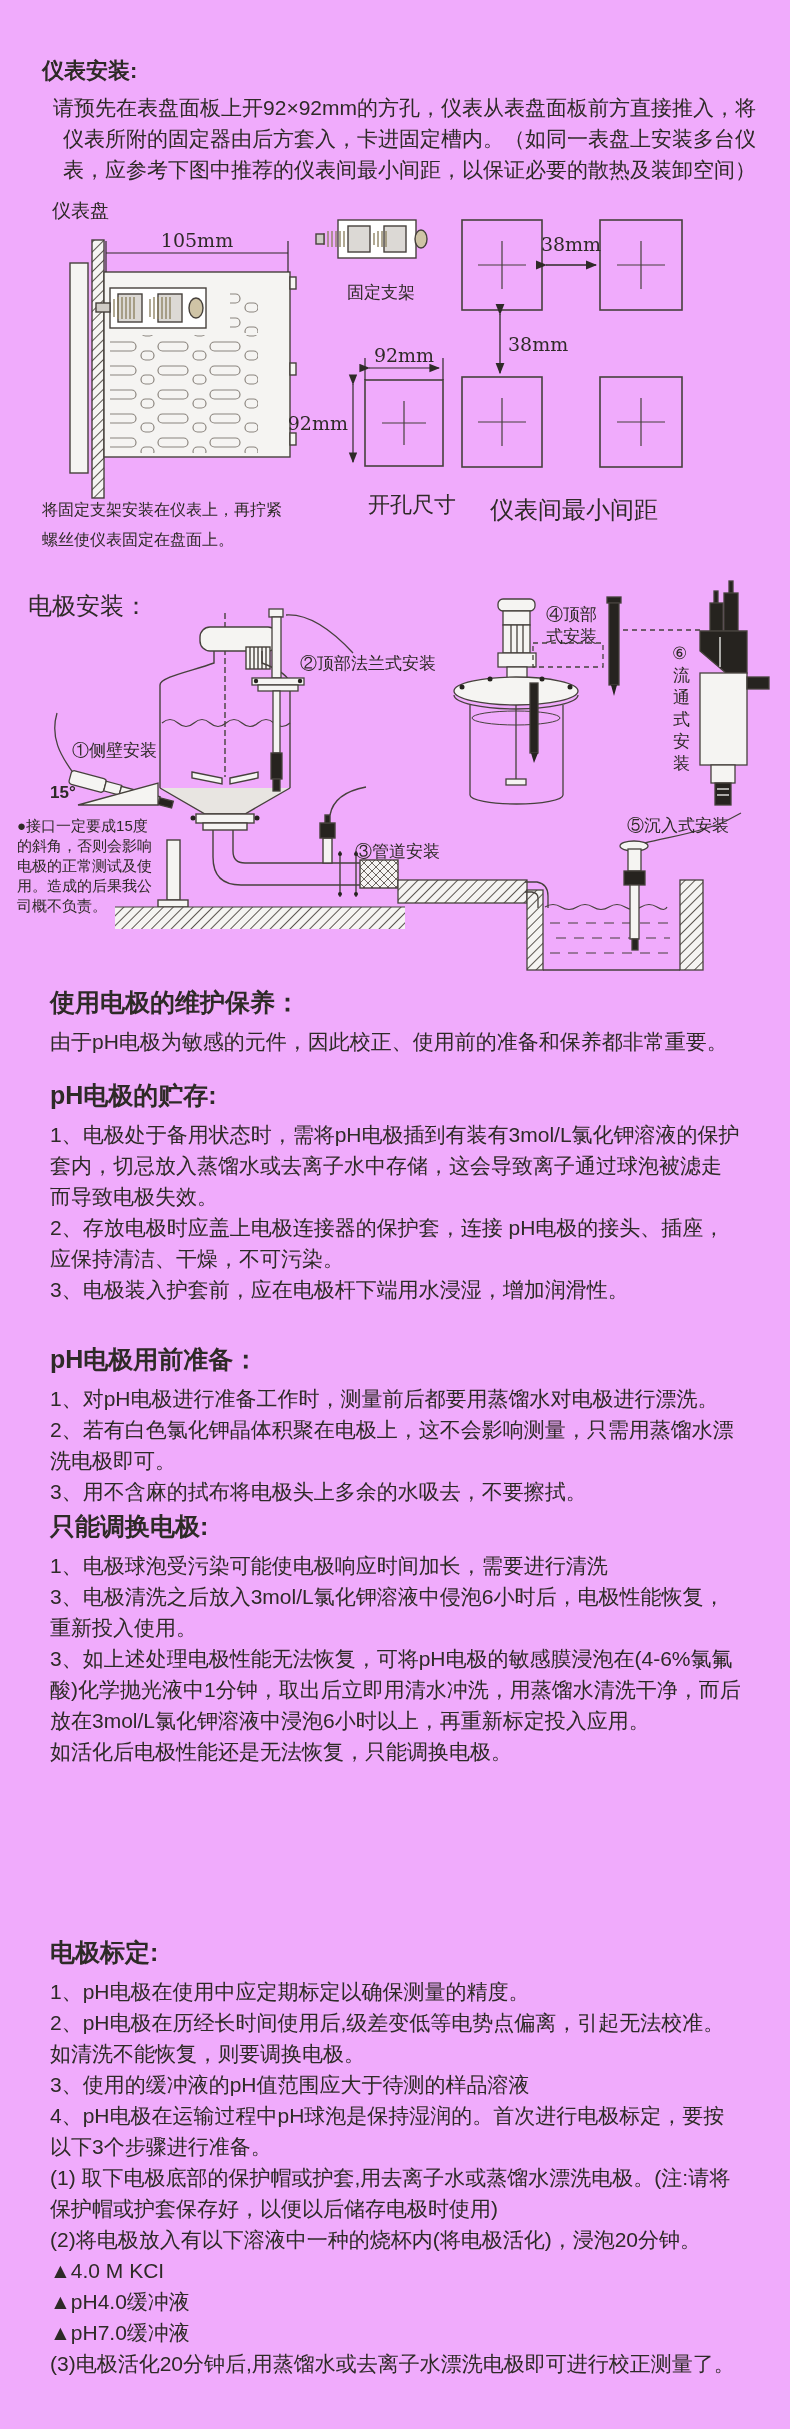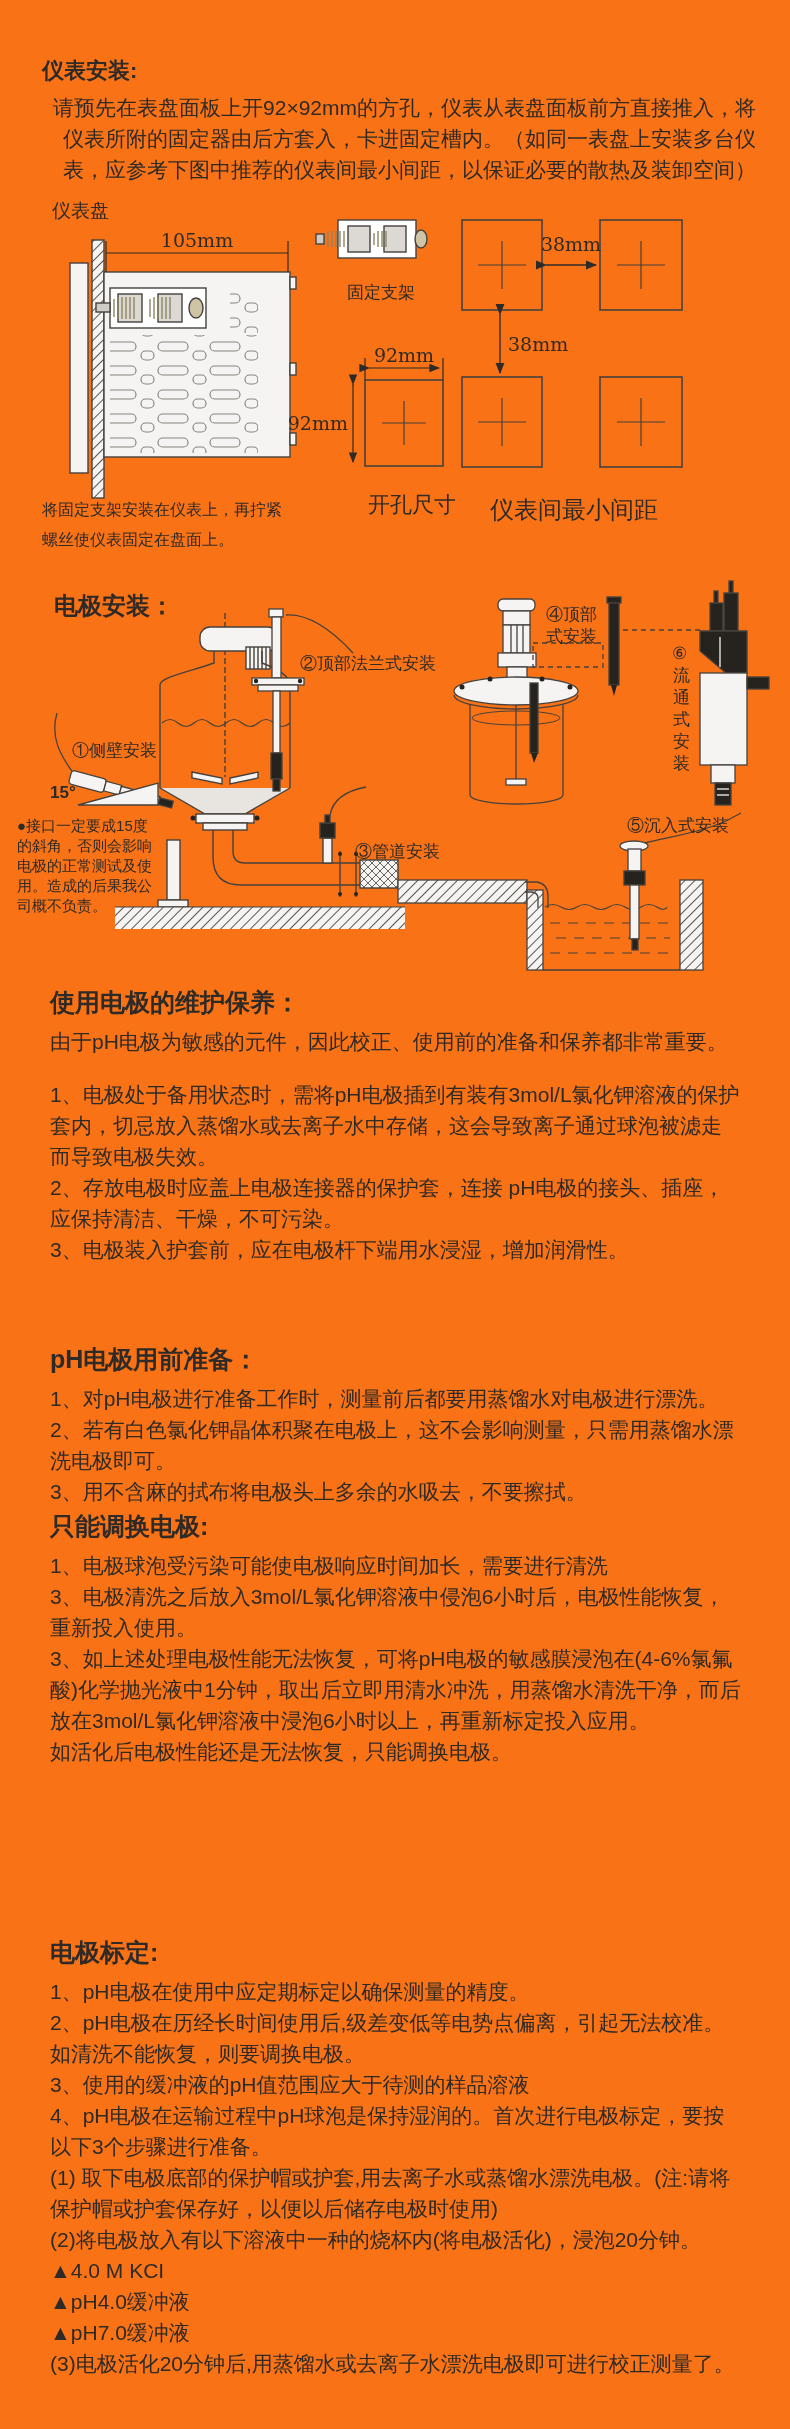--- a/index.html
+++ b/index.html
@@ -1,33 +1,33 @@
 <!DOCTYPE html>
 <html><head>
 <meta charset="utf-8">
 <style>
   html,body{margin:0;padding:0;}
   body{background:#e9e7e4;}
-  .page{position:relative;width:790px;height:2429px;background:#f97316;overflow:hidden;
+  .page{position:relative;width:790px;height:2429px;background:#f0abfc;overflow:hidden;
         font-family:"Liberation Sans", sans-serif;color:#2e2a27;}
   .abs{position:absolute;}
   .h-top{font-size:22px;font-weight:bold;line-height:30px;}
   .h-sec{font-size:25px;font-weight:bold;line-height:33px;margin:0 0 7px 0;}
   .body-text{font-size:21px;line-height:31px;font-weight:500;letter-spacing:0;}
   .body-text p{margin:0;}
   .sec{left:50px;width:692px;}
   .sec-maint{top:986px;}
   .sec-storage{top:1079px;}
   .sec-prep{top:1323px;margin-top:20px;}
   .sec-clean{top:1510px;}
   .sec-calib{top:1936px;}
   .intro{left:42px;top:92px;width:714px;text-align:right;}
   .top-heading{left:42px;top:56px;}
   .caption1{left:42px;top:495px;width:360px;font-size:16px;line-height:30px;font-weight:500;}
-  .elec-heading{left:54px;top:590px;font-size:24px;font-weight:bold;}
+  .elec-heading{left:28px;top:590px;font-size:24px;font-weight:normal;}
   svg{display:block;}
   svg text{fill:#2e2a27;}
   .lblcn{font-family:"Liberation Sans", sans-serif;font-size:17px;}
   .lblcn2{font-family:"Liberation Sans", sans-serif;font-size:19px;}
   .dim{font-family:"DejaVu Serif", serif;font-size:19px;}
   .note-t{font-family:"Liberation Sans", sans-serif;font-size:15px;}
   .biglbl{font-family:"Liberation Sans", sans-serif;font-size:22px;}
   .biglbl2{font-family:"Liberation Sans", sans-serif;font-size:24px;}
 </style>
 </head>
@@ -340,20 +340,21 @@
   </svg>
 
   <div class="abs sec sec-maint">
     <h2 class="h-sec">使用电极的维护保养：</h2>
     <div class="body-text">
       <p>由于pH电极为敏感的元件，因此校正、使用前的准备和保养都非常重要。</p>
     </div>
   </div>
 
   <div class="abs sec sec-storage">
+    <h2 class="h-sec">pH电极的贮存:</h2>
     <div class="body-text">
       <p>1、电极处于备用状态时，需将pH电极插到有装有3mol/L氯化钾溶液的保护套内，切忌放入蒸馏水或去离子水中存储，这会导致离子通过球泡被滤走而导致电极失效。</p>
       <p>2、存放电极时应盖上电极连接器的保护套，连接 pH电极的接头、插座，应保持清洁、干燥，不可污染。</p>
       <p>3、电极装入护套前，应在电极杆下端用水浸湿，增加润滑性。</p>
     </div>
   </div>
 
   <div class="abs sec sec-prep">
     <h2 class="h-sec">pH电极用前准备：</h2>
     <div class="body-text">

